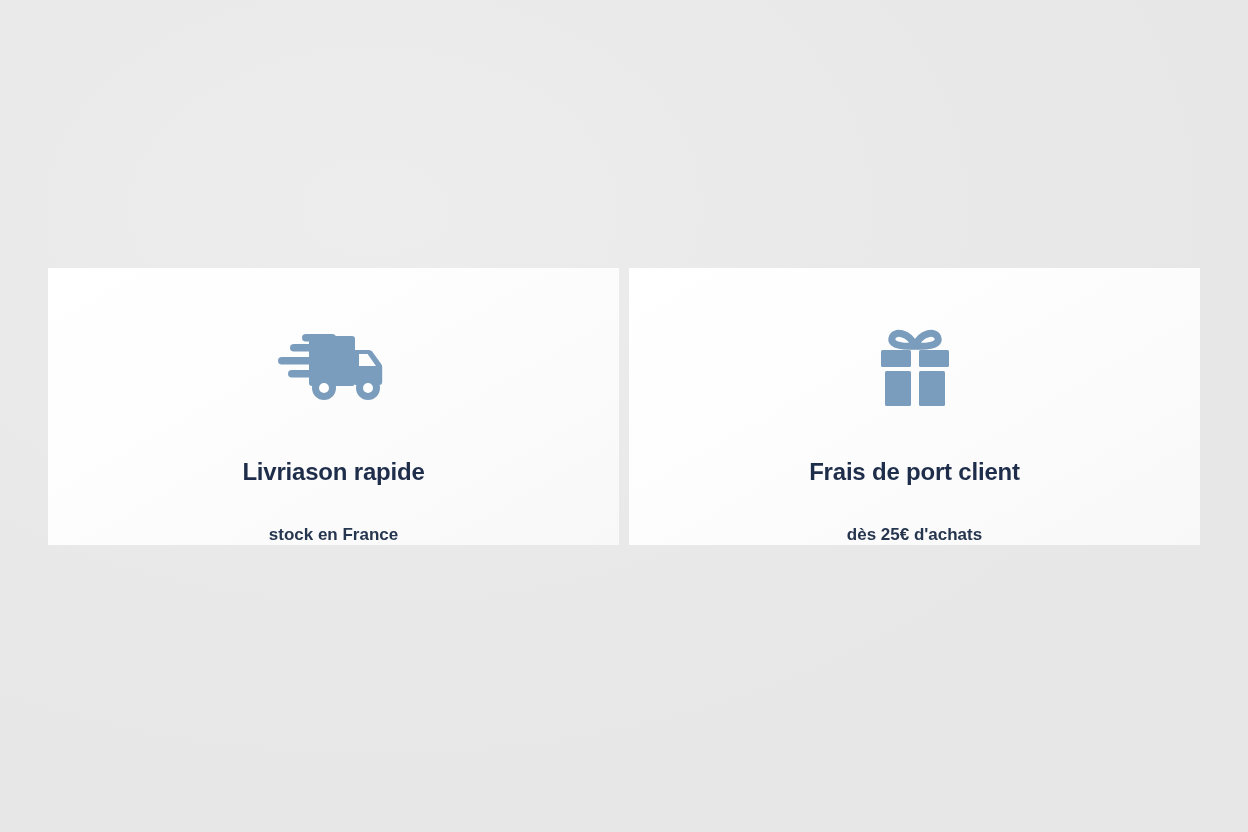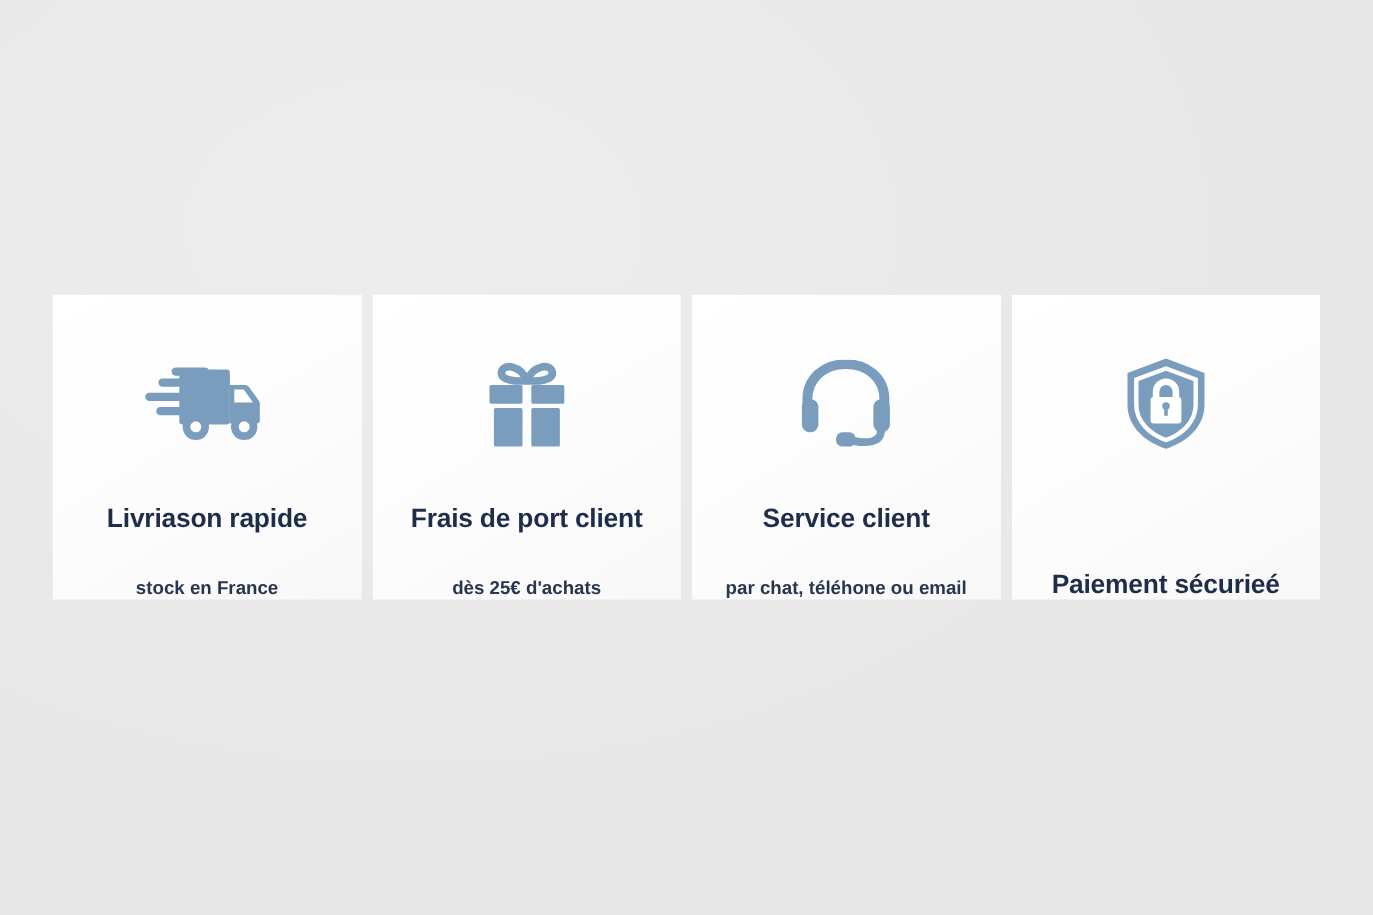--- a/index.html
+++ b/index.html
@@ -134,52 +134,16 @@
 
             <rect x="9" y="45" width="26" height="35" rx="1.5"></rect>
             <rect x="43" y="45" width="26" height="35" rx="1.5"></rect>
           </g>
         </svg>
       </div>
       <div class="feature-title">Frais de port client</div>
       <div class="feature-sub">dès 25€ d'achats</div>
     </div>
 
-    <div class="feature-card">
-      <div class="icon-wrap">
-        <svg width="84" height="80" viewBox="0 0 84 80" aria-hidden="true">
 
-          <path d="M7 46 V36 C7 17, 22 4, 42 4 C62 4, 77 17, 77 36 V46" fill="none" stroke="#7b9dbd" stroke-width="9" stroke-linecap="round"></path>
-
-          <rect x="2" y="36" width="15" height="30" rx="7" fill="#7b9dbd"></rect>
-          <rect x="67" y="36" width="15" height="30" rx="7" fill="#7b9dbd"></rect>
-
-          <path d="M74 64 C74 76, 60 76, 50 74" fill="none" stroke="#7b9dbd" stroke-width="7" stroke-linecap="round"></path>
-
-          <rect x="33" y="66" width="18" height="13" rx="6" fill="#7b9dbd"></rect>
-        </svg>
-      </div>
-      <div class="feature-title">Service client</div>
-      <div class="feature-sub">par chat, téléhone ou email</div>
-    </div>
-
-    <div class="feature-card">
-      <div class="icon-wrap">
-        <svg width="76" height="86" viewBox="0 0 76 86" aria-hidden="true">
-
-          <path d="M38 2 L73 15 V44 C73 64, 57 78, 38 84 C19 78, 3 64, 3 44 V15 Z" fill="#7b9dbd"></path>
-
-          <path d="M38 11 L65 21 V44 C65 60, 52 71, 38 76 C24 71, 11 60, 11 44 V21 Z" fill="none" stroke="#ffffff" stroke-width="4"></path>
-
-          <path d="M29 38 V32 A9 9 0 0 1 47 32 V38" fill="none" stroke="#ffffff" stroke-width="6"></path>
-
-          <rect x="24" y="37" width="28" height="24" rx="3" fill="#ffffff"></rect>
-
-          <circle cx="38" cy="45" r="3.4" fill="#7b9dbd"></circle>
-          <rect x="36.4" y="45" width="3.2" height="9" fill="#7b9dbd"></rect>
-        </svg>
-      </div>
-      <div class="feature-title">Paiement sécurieé</div>
-
-    </div>
 
   </div>
 </div>
 
 </body></html>

